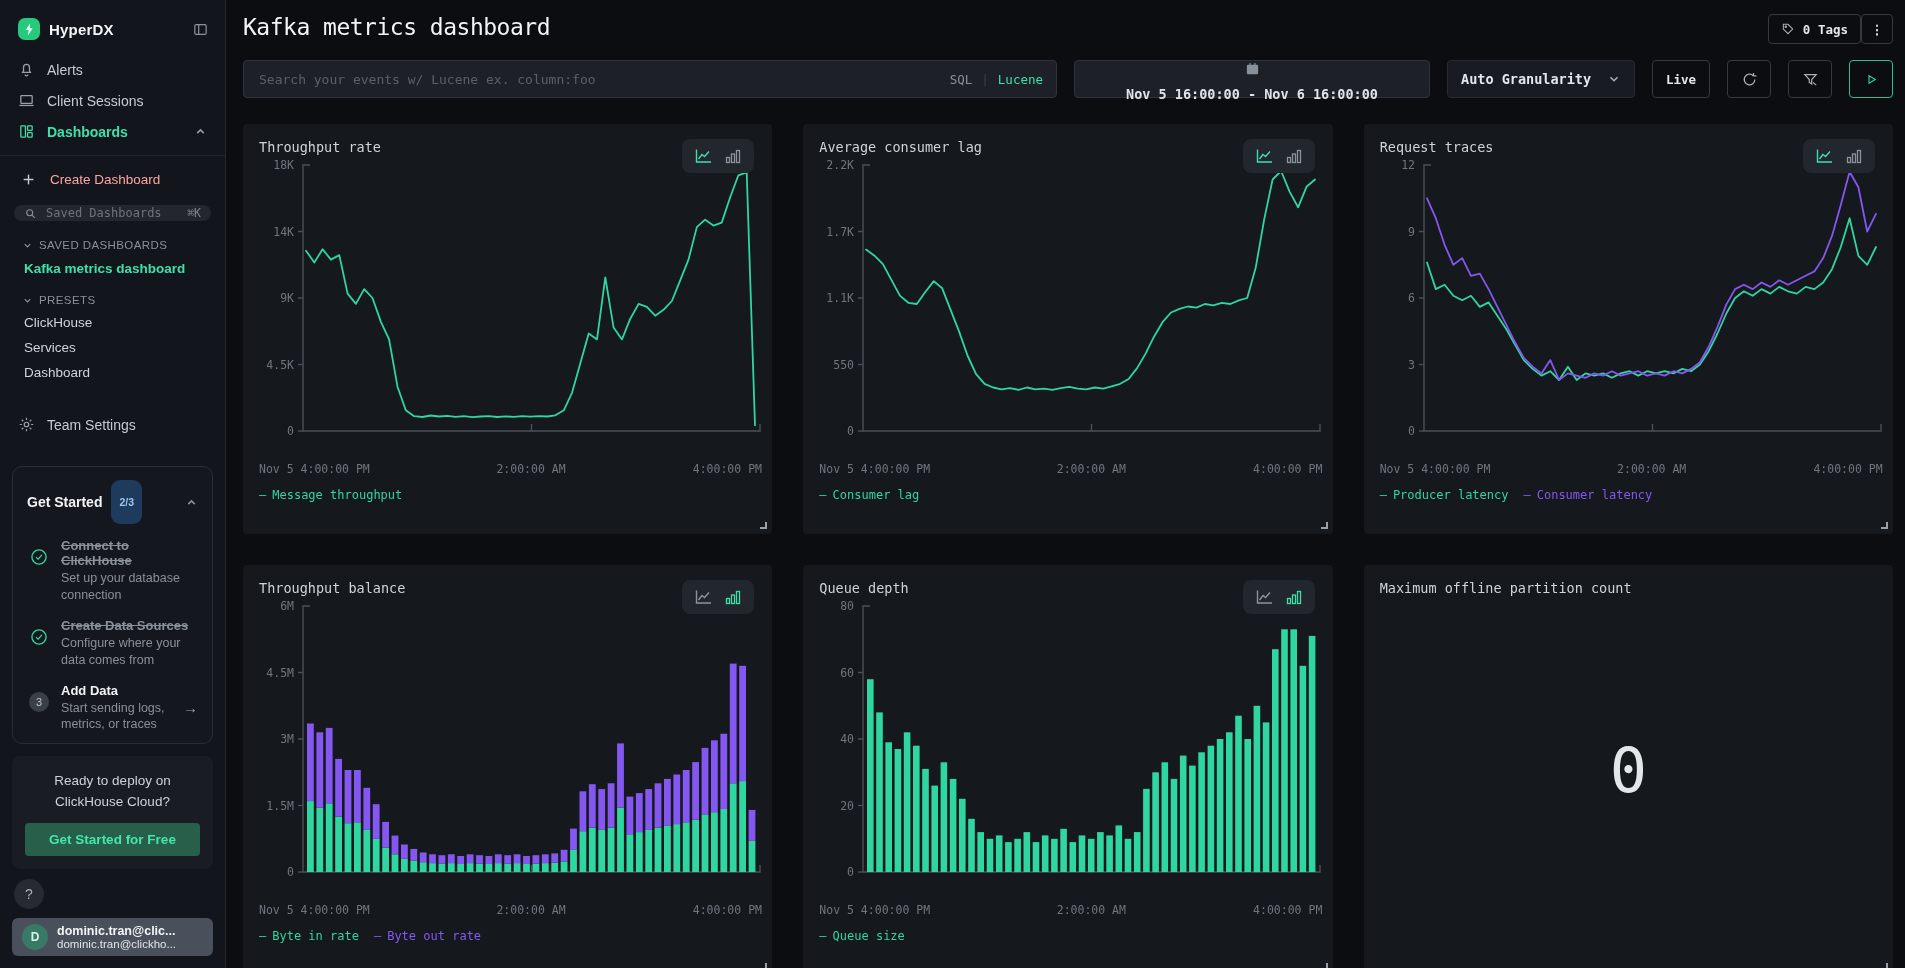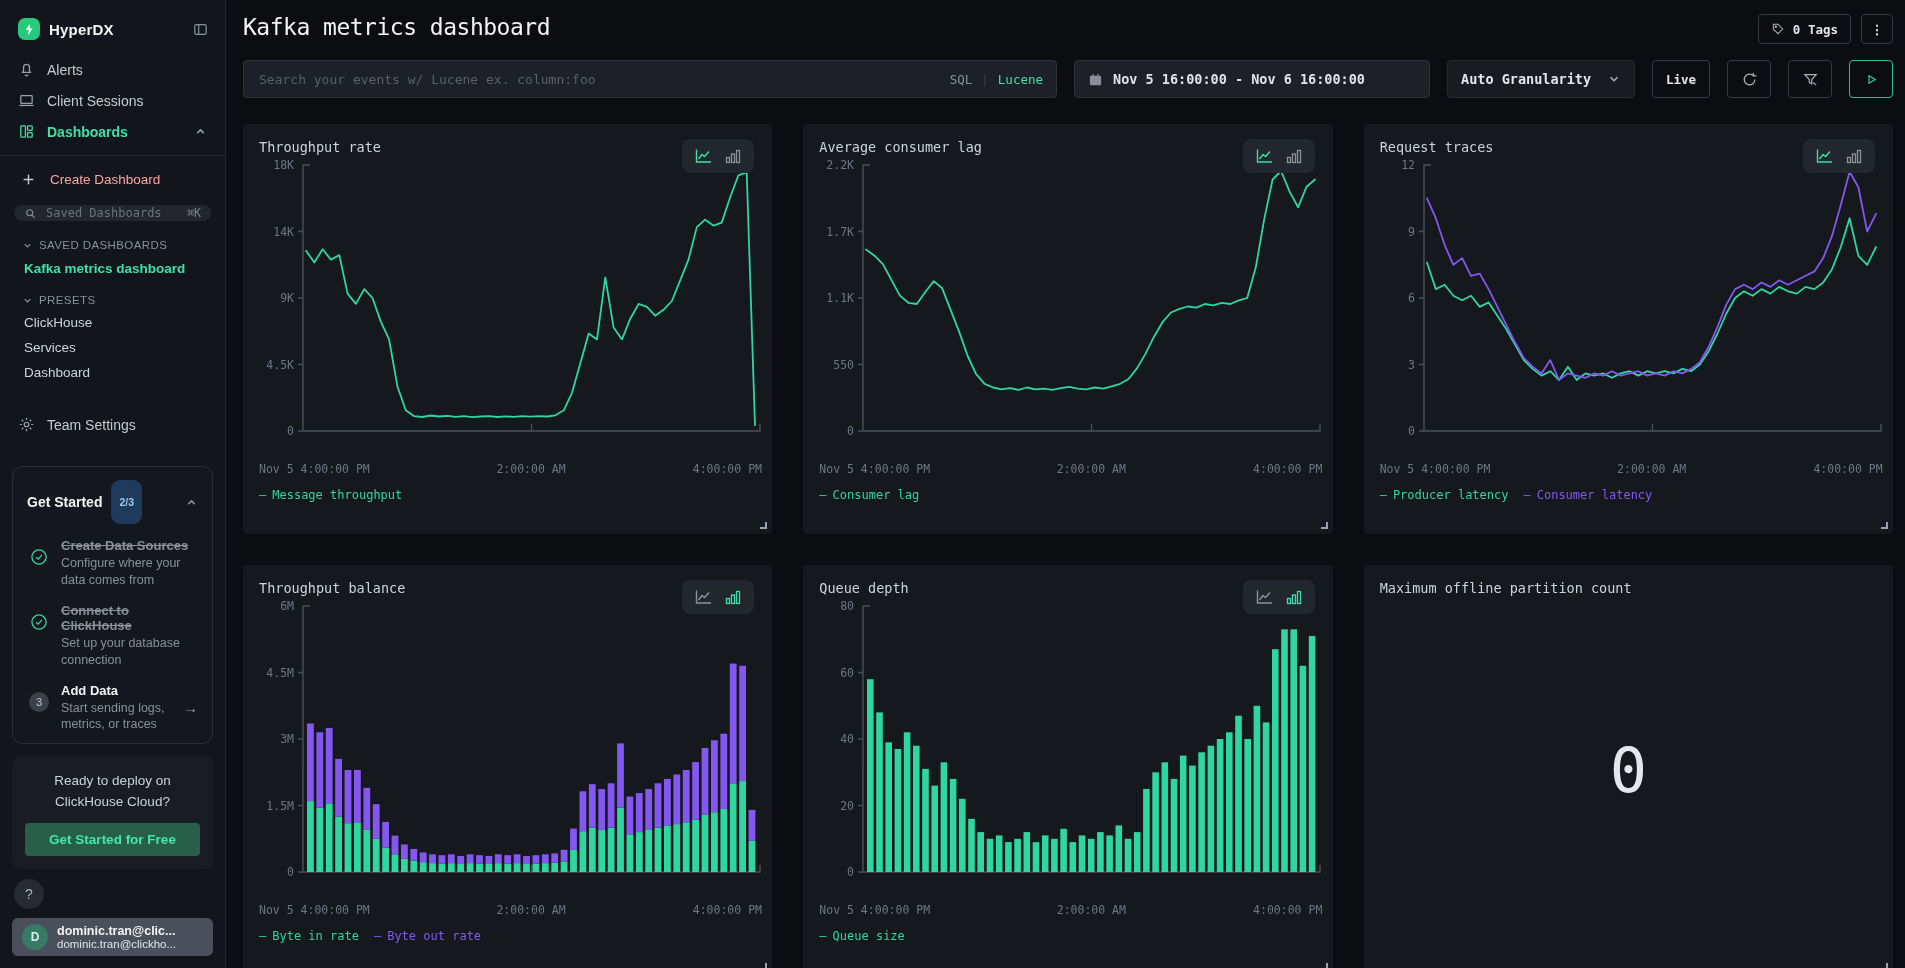--- a/index.html
+++ b/index.html
@@ -62,35 +62,35 @@
   .help-circle { width:30px; height:30px; border-radius:50%; background:#272b31; color:#aab0b8; display:flex; align-items:center; justify-content:center; font-size:14px; margin:10px 0 0 14px; cursor:pointer; }
   .user-chip { margin:9px 12px 16px; background:#4a505b; border-radius:6px; padding:6px 10px; display:flex; align-items:center; gap:9px; cursor:pointer; }
   .avatar { width:26px; height:26px; min-width:26px; border-radius:50%; background:#377a65; color:#d8f5ea; font-size:12px; font-weight:bold; display:flex; align-items:center; justify-content:center; }
   .user-name { font-size:12.5px; font-weight:bold; color:#f2f4f6; white-space:nowrap; }
   .user-email { font-size:11.5px; color:#dfe3e8; white-space:nowrap; }
 
   
   .main { flex:1; padding:14px 12px 0 17px; display:flex; flex-direction:column; }
   .main-header { display:flex; align-items:flex-start; }
   .page-title { font-family:"DejaVu Sans Mono", monospace; font-size:23px; color:#f2f4f6; font-weight:500; letter-spacing:-.5px; }
-  .header-right { margin-left:auto; display:flex; gap:10px; }
+  .header-right { margin-left:auto; display:flex; }
   .btn-outline {
     border:1px solid #343942; border-radius:4px; background:transparent; color:#e3e6ea;
     font-family:"DejaVu Sans Mono", monospace; font-size:12.5px; font-weight:bold;
     height:30px; display:flex; align-items:center; gap:8px; padding:0 12px; cursor:pointer;
   }
   .toolbar { display:flex; gap:17px; margin-top:16px; height:38px; }
   .search-box { flex:1; background:#1d2127; border:1px solid #2e333b; border-radius:4px; display:flex; align-items:center; padding:0 13px; gap:10px; }
   .search-box input { flex:1; min-width:0; background:transparent; border:none; outline:none; color:#c6cbd2; font-family:"DejaVu Sans Mono", monospace; font-size:13px; }
   .search-box input::placeholder { color:#596069; }
   .lang-toggle { display:flex; gap:9px; font-family:"DejaVu Sans Mono", monospace; font-size:12.5px; }
   .lang-sql { color:#8a9099; cursor:pointer; }
   .lang-sep { color:#3a3f47; }
   .lang-lucene { color:#3fe0a8; cursor:pointer; }
-  .date-box { width:356px; background:#1d2127; border:1px solid #2e333b; border-radius:4px; display:flex; align-items:center; gap:10px; padding:0 13px; font-family:"DejaVu Sans Mono", monospace; font-size:13.5px; font-weight:bold; color:#dfe3e8; cursor:pointer; }
+  .date-box { width:356px; background:#1d2127; border:1px solid #2e333b; border-radius:4px; display:flex; align-items:center; gap:10px; padding:0 13px; font-family:"DejaVu Sans Mono", monospace; font-size:13.5px; font-weight:bold; color:#dfe3e8; cursor:pointer;flex-direction:column; }
   .gran-box { width:188px; background:#181c22; border:1px solid #262b32; border-radius:4px; display:flex; align-items:center; padding:0 13px; font-family:"DejaVu Sans Mono", monospace; font-size:13.5px; font-weight:bold; color:#e3e6ea; cursor:pointer; }
   .gran-box .chev { margin-left:auto; color:#aab0b8; display:flex; }
   .btn-live { width:58px; justify-content:center; height:38px; }
   .icon-btn { width:44px; height:38px; border:1px solid #343942; border-radius:4px; background:transparent; display:flex; align-items:center; justify-content:center; color:#aab0b8; cursor:pointer; }
   .icon-btn.play { border-color:#2bbf8d; color:#2fd6a0; }
 
   
   .grid { display:grid; grid-template-columns:repeat(3,1fr); gap:31px; margin-top:26px; grid-auto-rows:410px; }
   .panel { background:#15181d; border-radius:4px; position:relative; padding:15px 16px 10px; overflow:hidden; }
   .panel-title { font-family:"DejaVu Sans Mono", monospace; font-size:13.5px; color:#cfd4da; }
@@ -225,34 +225,34 @@
         </span>
       </div>
       <div class="gs-step">
         <span class="gs-ic">
           <svg width="20" height="20" viewBox="0 0 24 24" fill="none" stroke="#2fd6a0" stroke-width="1.6">
               <circle cx="12" cy="12" r="8.5"></circle>
               <polyline points="8.5,12.3 11,14.6 15.5,9.5"></polyline>
             </svg>
         </span>
         <span>
-          <div class="gs-step-title done">Create Data Sources</div>
-          <div class="gs-step-desc">Configure where your data comes from</div>
+          <div class="gs-step-title done">Connect to ClickHouse</div>
+          <div class="gs-step-desc">Set up your database connection</div>
         </span>
       </div>
       <div class="gs-step">
         <span class="gs-ic">
           <svg width="20" height="20" viewBox="0 0 24 24" fill="none" stroke="#2fd6a0" stroke-width="1.6">
               <circle cx="12" cy="12" r="8.5"></circle>
               <polyline points="8.5,12.3 11,14.6 15.5,9.5"></polyline>
             </svg>
         </span>
         <span>
-          <div class="gs-step-title done">Connect to ClickHouse</div>
-          <div class="gs-step-desc">Set up your database connection</div>
+          <div class="gs-step-title done">Create Data Sources</div>
+          <div class="gs-step-desc">Configure where your data comes from</div>
         </span>
       </div>
       <div class="gs-step">
         <span class="gs-ic">
           <span class="num-circle">3</span>
         </span>
         <span>
           <div class="gs-step-title">Add Data</div>
           <div class="gs-step-desc">Start sending logs, metrics, or traces</div>
         </span>

